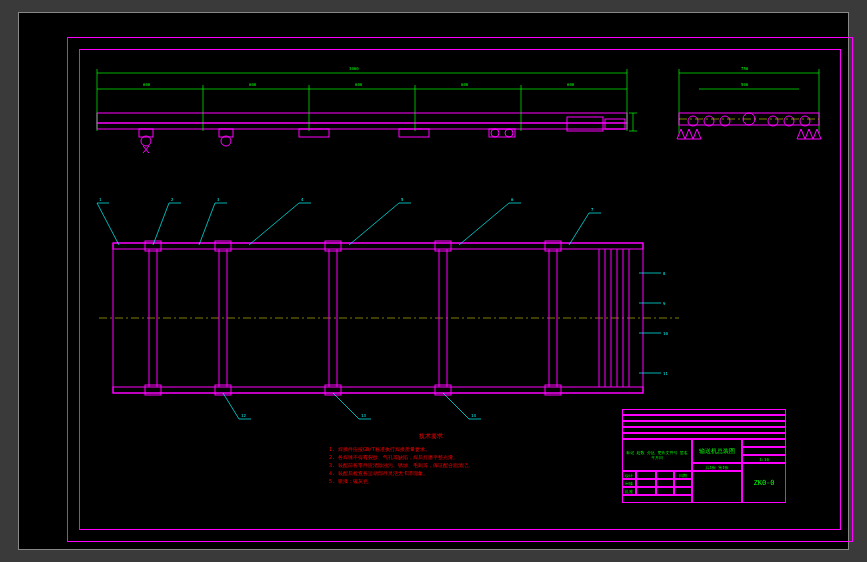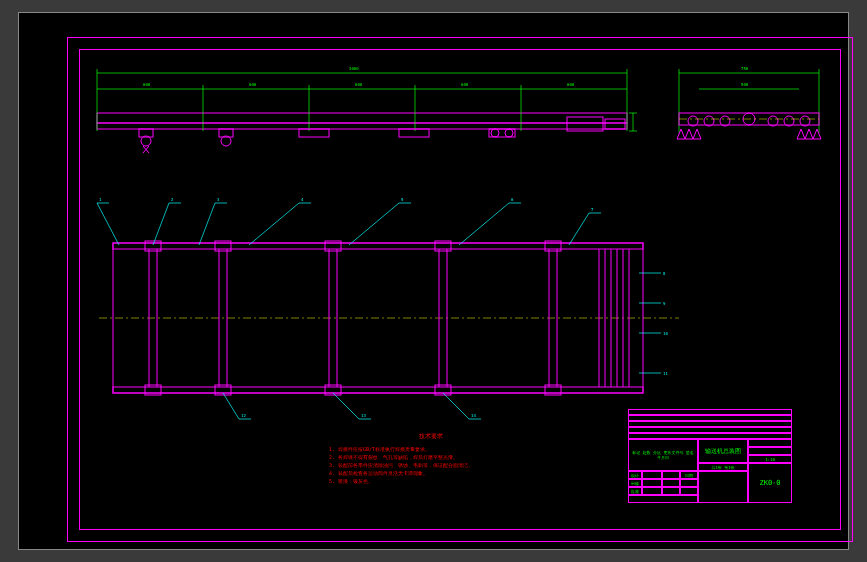--- a/index.html
+++ b/index.html
@@ -37,21 +37,21 @@
   border: 1px solid #ff00ff;
 }
 .line-m { stroke: #ff00ff; stroke-width: 1; fill: none; }
 .line-g { stroke: #00ff00; stroke-width: 0.7; fill: none; }
 .line-c { stroke: #00ffff; stroke-width: 0.7; fill: none; }
 .line-y { stroke: #ffff00; stroke-width: 0.5; fill: none; stroke-dasharray: 8 3 2 3; }
 .txt-g { fill: #00ff00; font-size: 4px; }
 .txt-c { fill: #00ffff; font-size: 4px; }
 .title-block {
   position: absolute;
-  right: 36px;
+  right: 42px;
   bottom: 46px;
   width: 184px;
   height: 94px;
 }
 .tb-cell {
   position: absolute;
   border: 0.5px solid #ff00ff;
   font-size: 4px;
   color: #00ff00;
   display: flex;

